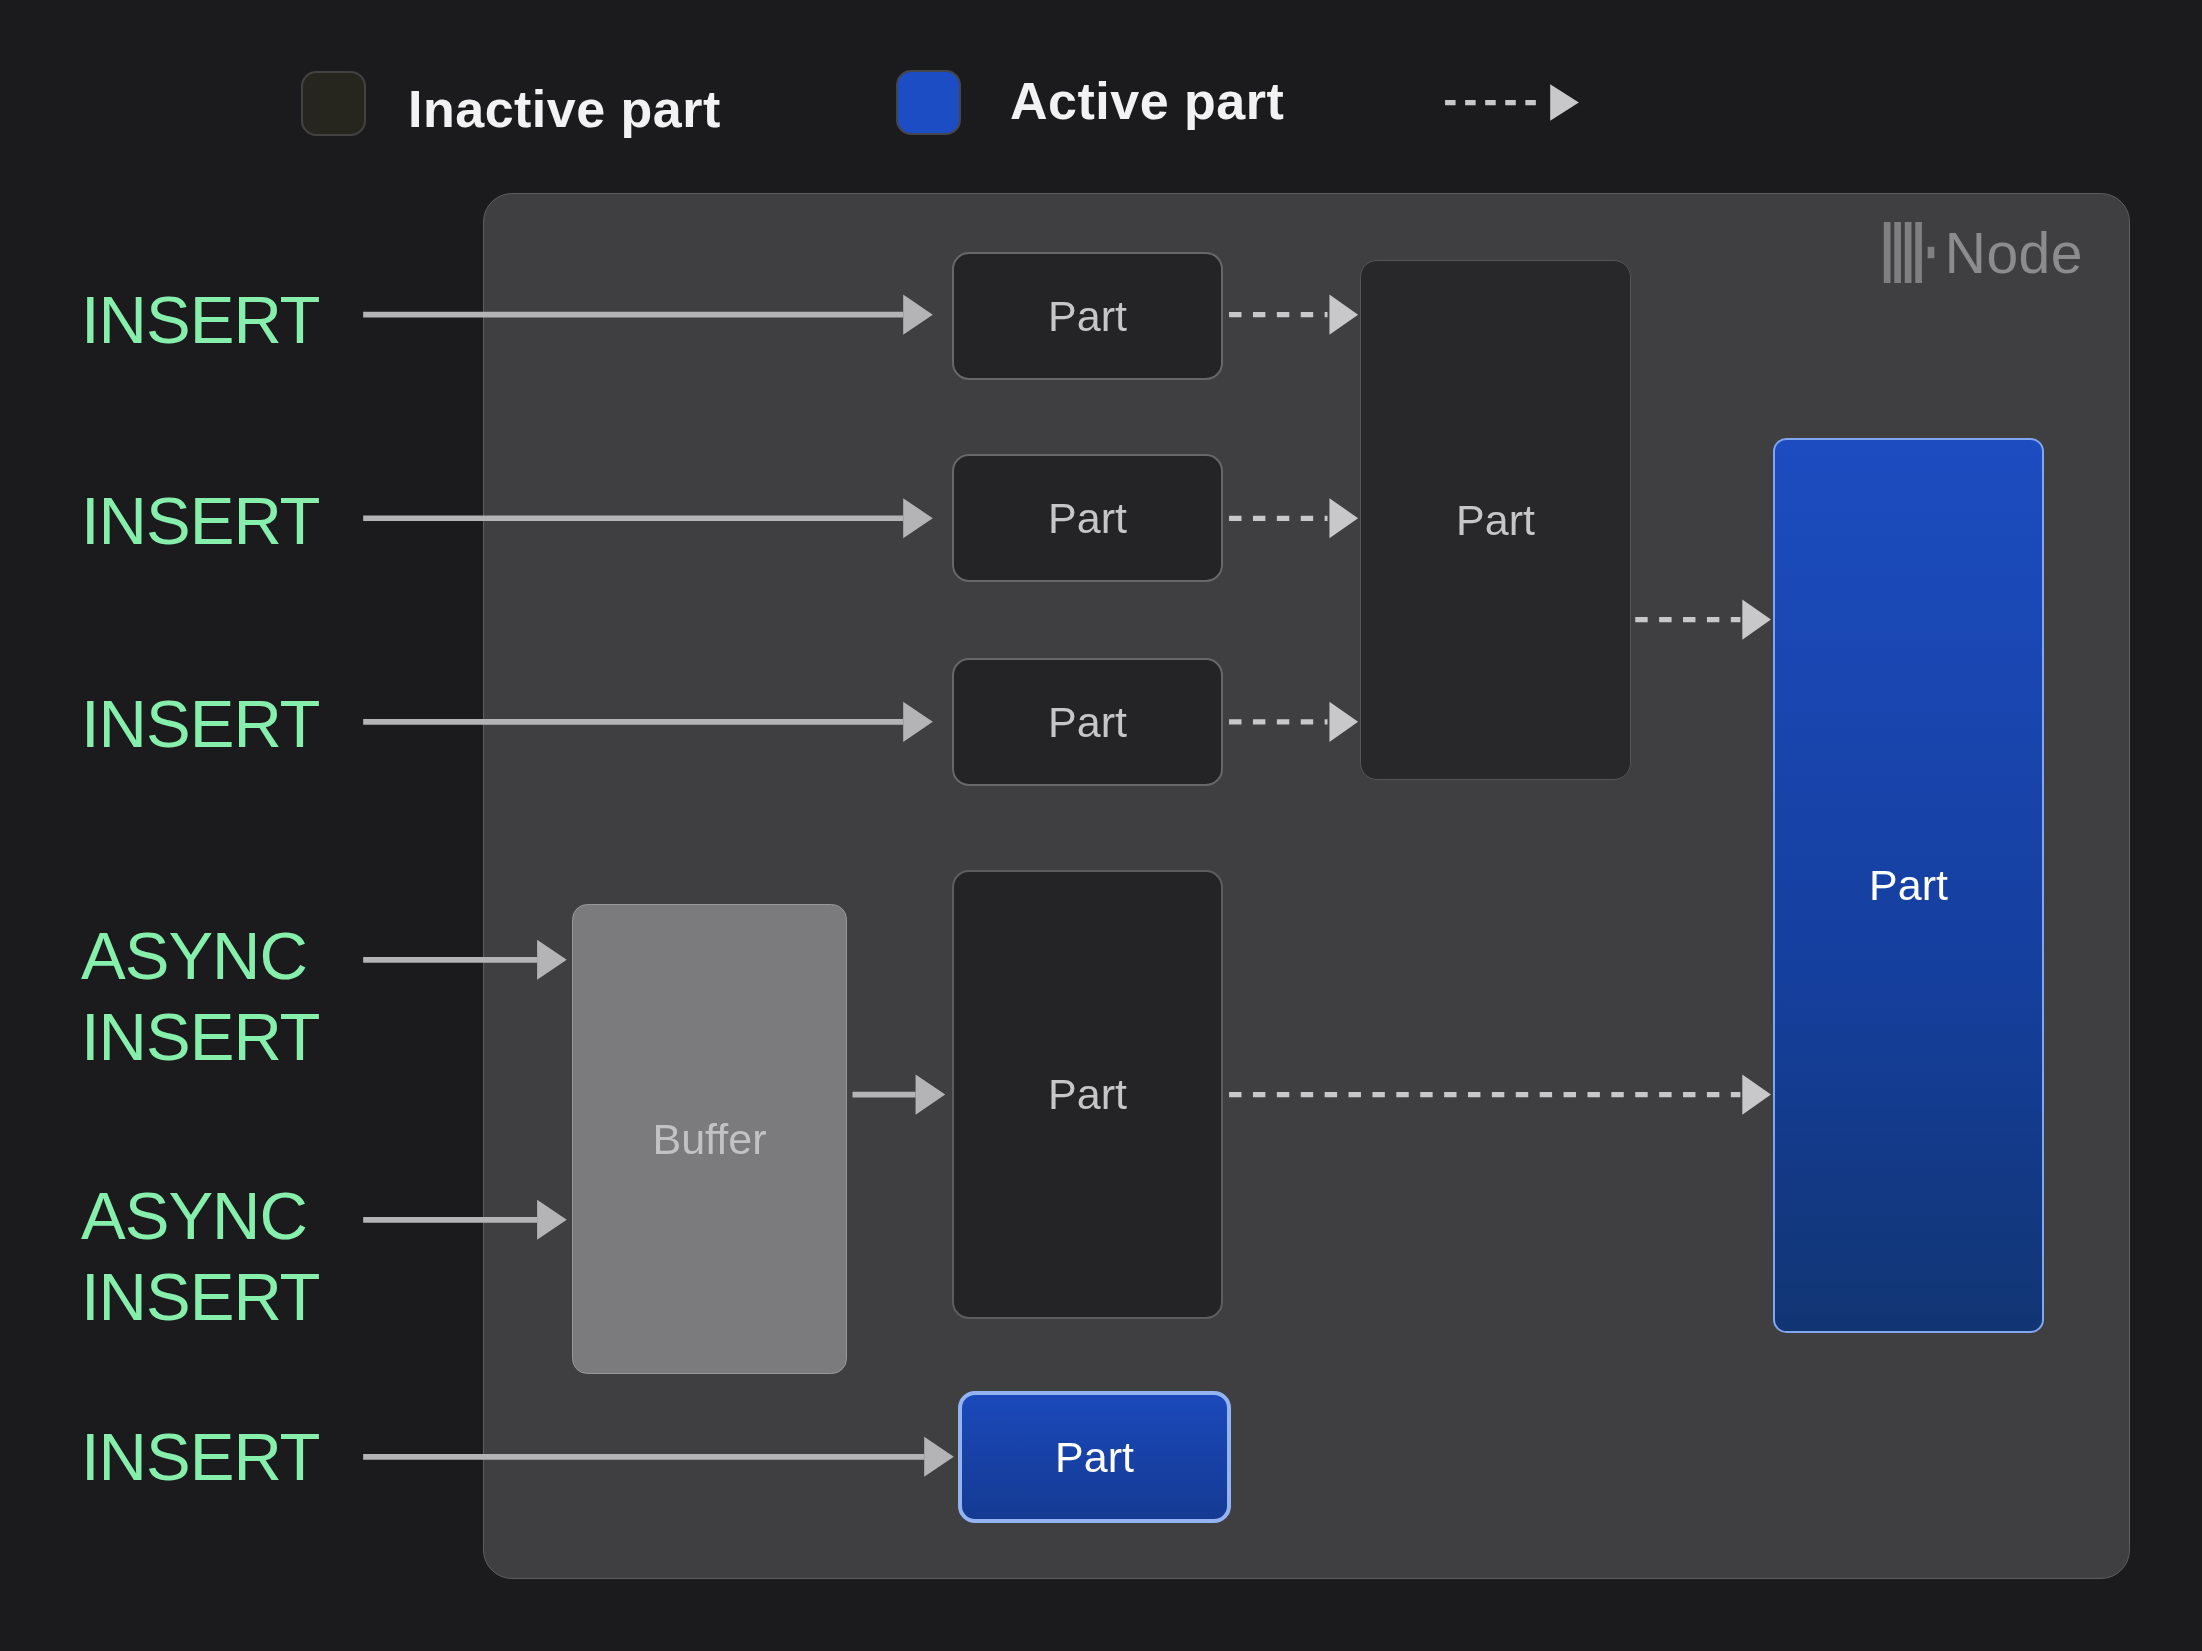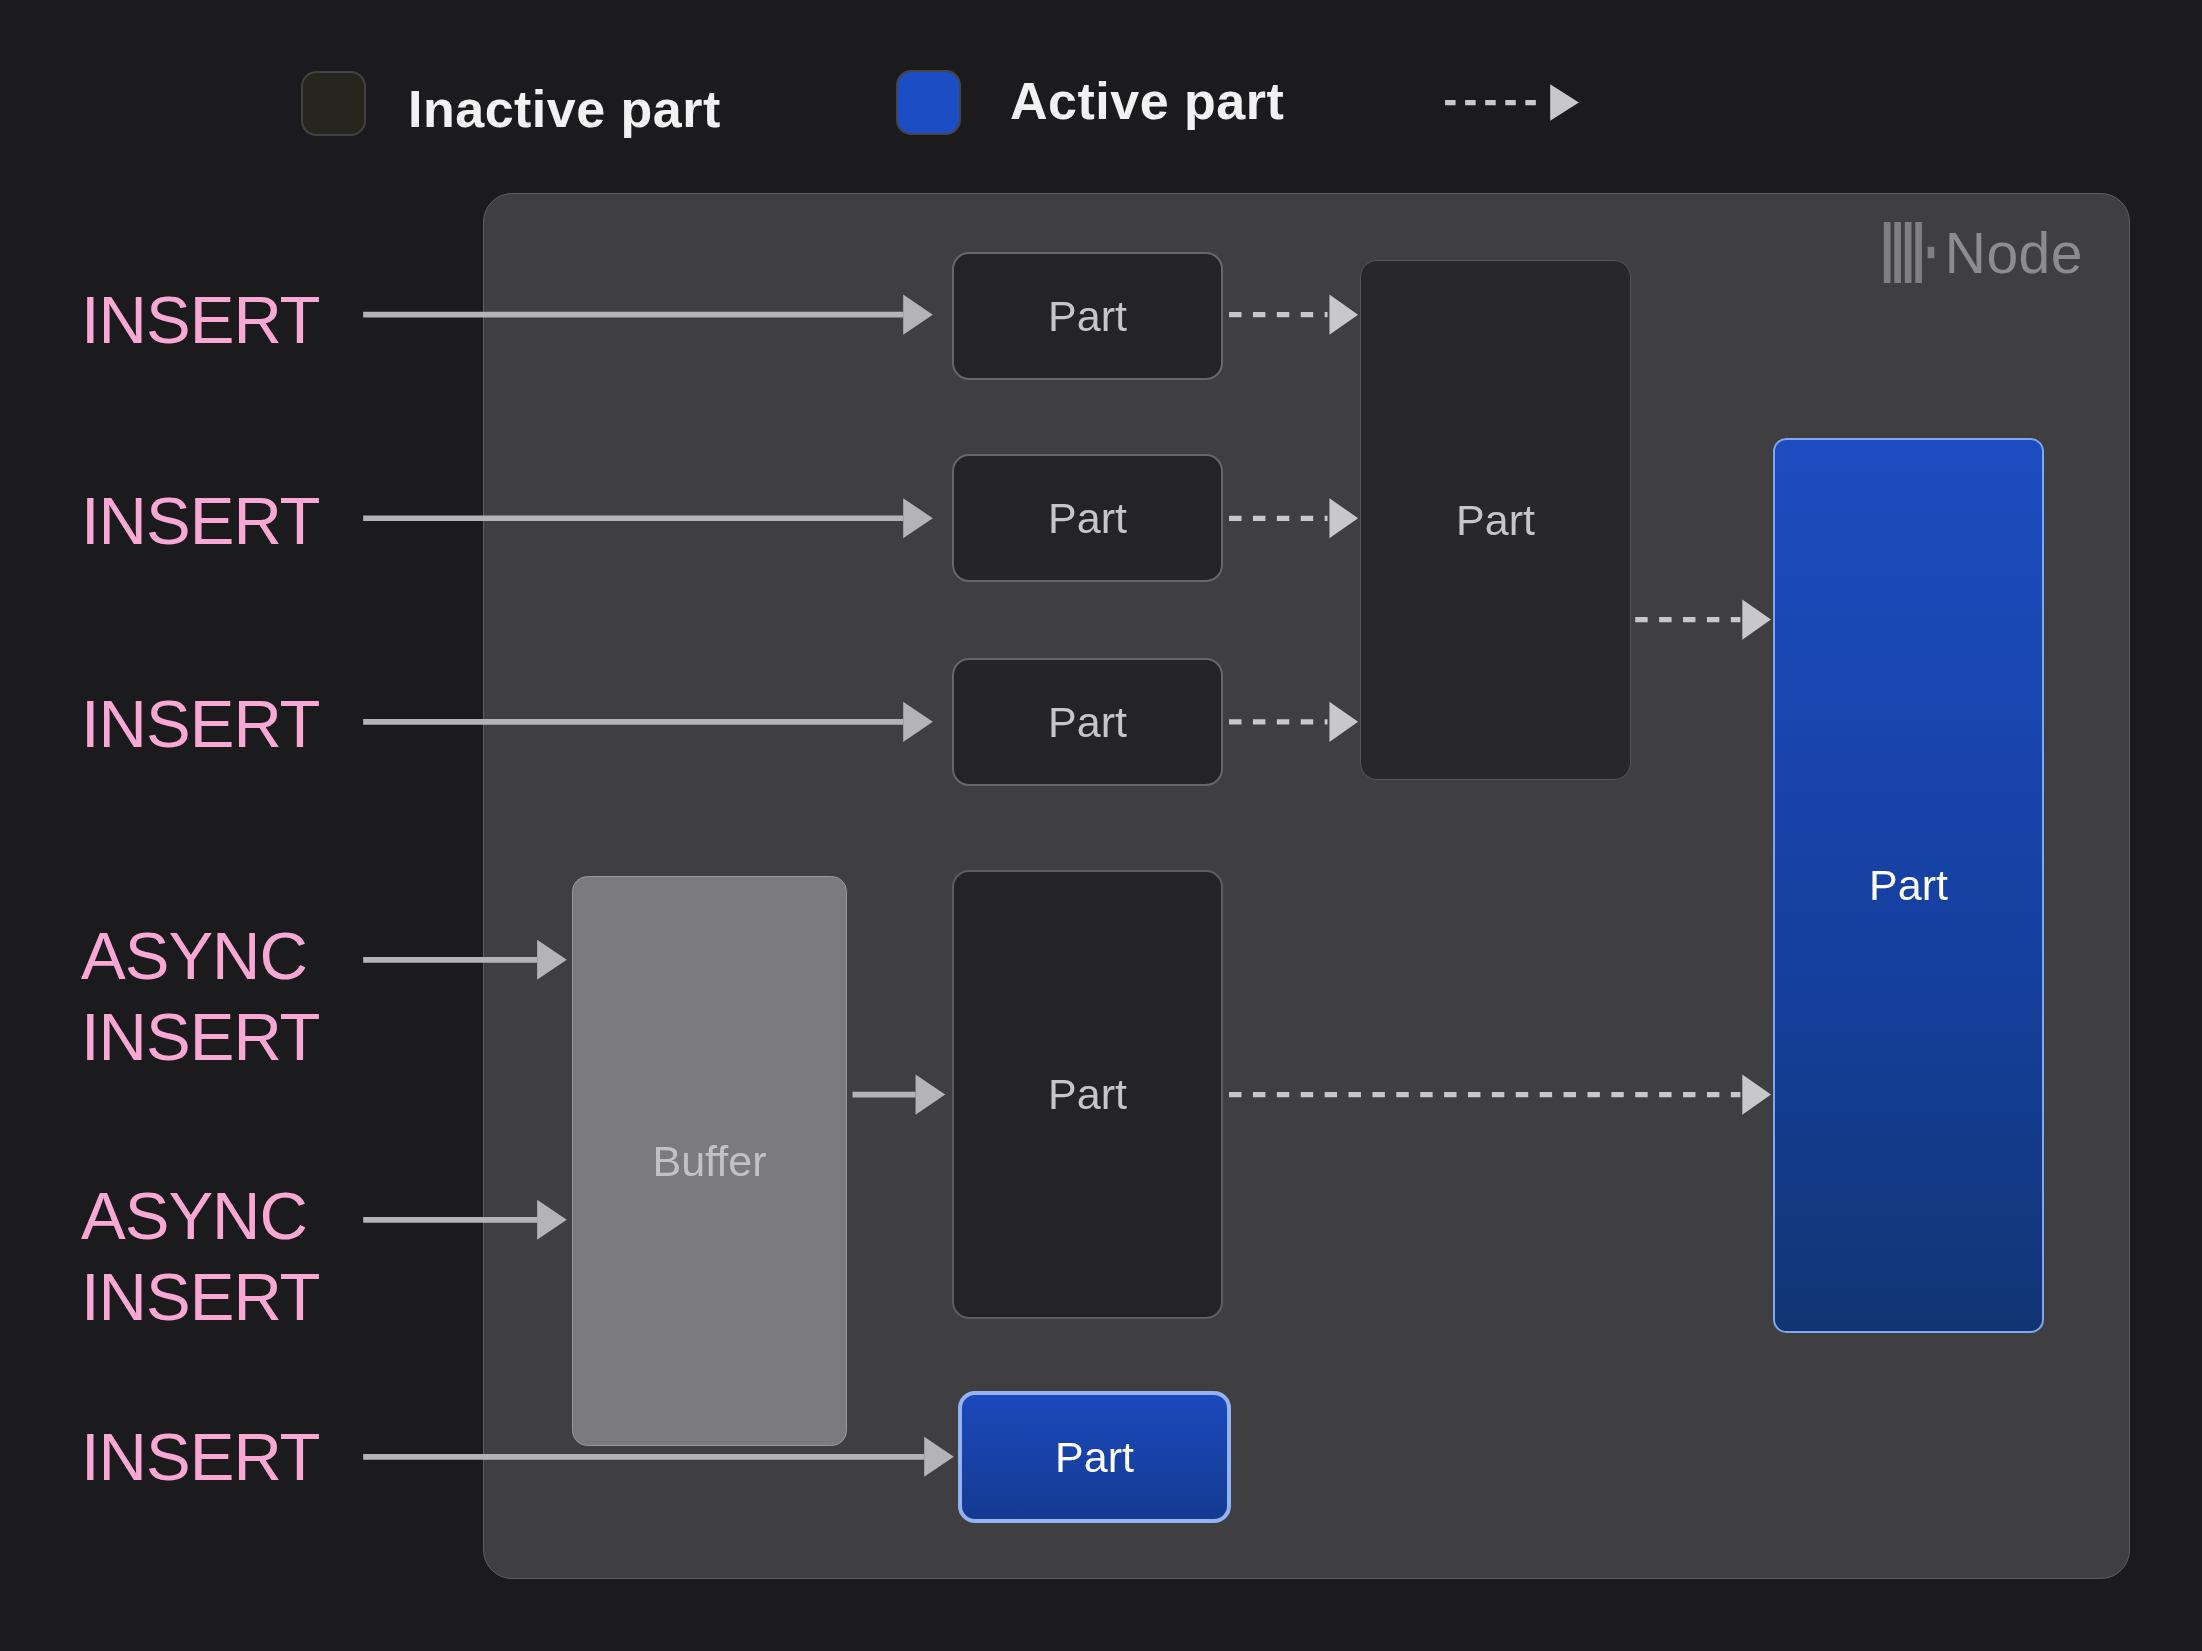--- a/index.html
+++ b/index.html
@@ -41,42 +41,42 @@
     position:absolute; top:101px; transform:translateY(-50%);
     color:#f2f2f3; font-size:52px; font-weight:600; letter-spacing:0.5px;
     white-space:nowrap;
   }
   .legend-label.l1{ left:408px;margin-top:8px; }
   .legend-label.l2{ left:1010px; }
   .legend-label.l3{ left:1614px; }
   
   .io-label{
     position:absolute; left:81px; transform:translateY(-50%);
-    color:#f9a8d4; font-size:67px; font-weight:500; letter-spacing:-1px;
+    color:#86efac; font-size:67px; font-weight:500; letter-spacing:-1px;
     line-height:1.2; white-space:nowrap;
   }
   .io-label.two-line{ white-space:normal; width:287px; line-height:1.21;margin-top:36px; }
   
   .pbox{
     position:absolute; box-sizing:border-box;
     display:flex; align-items:center; justify-content:center;
     border-radius:15.3px;
     font-size:43px; font-weight:400; color:#c6c6c8;
   }
   .part-inactive-sm{
     left:952px; width:271px; height:128px;
     background:#242426; border:2.9px solid #67676a; border-radius:17px;
   }
   #part-s1{ top:252px; } #part-s2{ top:454px; } #part-s3{ top:658px; }
   .part-merged{
     left:1360px; top:260px; width:271px; height:520px;
     background:#28282a; border:1.9px solid #555558; border-radius:17px;
   }
   .buffer-box{
-    left:572px; top:876px; width:275px; height:570px;
+    left:572px; top:904px; width:275px; height:470px;
     background:#7b7b7d; border:1.9px solid #98989a;
     color:#c2c2c4; font-weight:500;
   }
   .part-async{
     left:952px; top:870px; width:271px; height:449px;
     background:#242426; border:2.9px solid #5d5d60; border-radius:17px;
   }
   .part-active-lg{
     left:1773px; top:438px; width:271px; height:895px;
     background:linear-gradient(180deg,#1c4cc0 0%,#153f9e 60%,#113573 100%);

